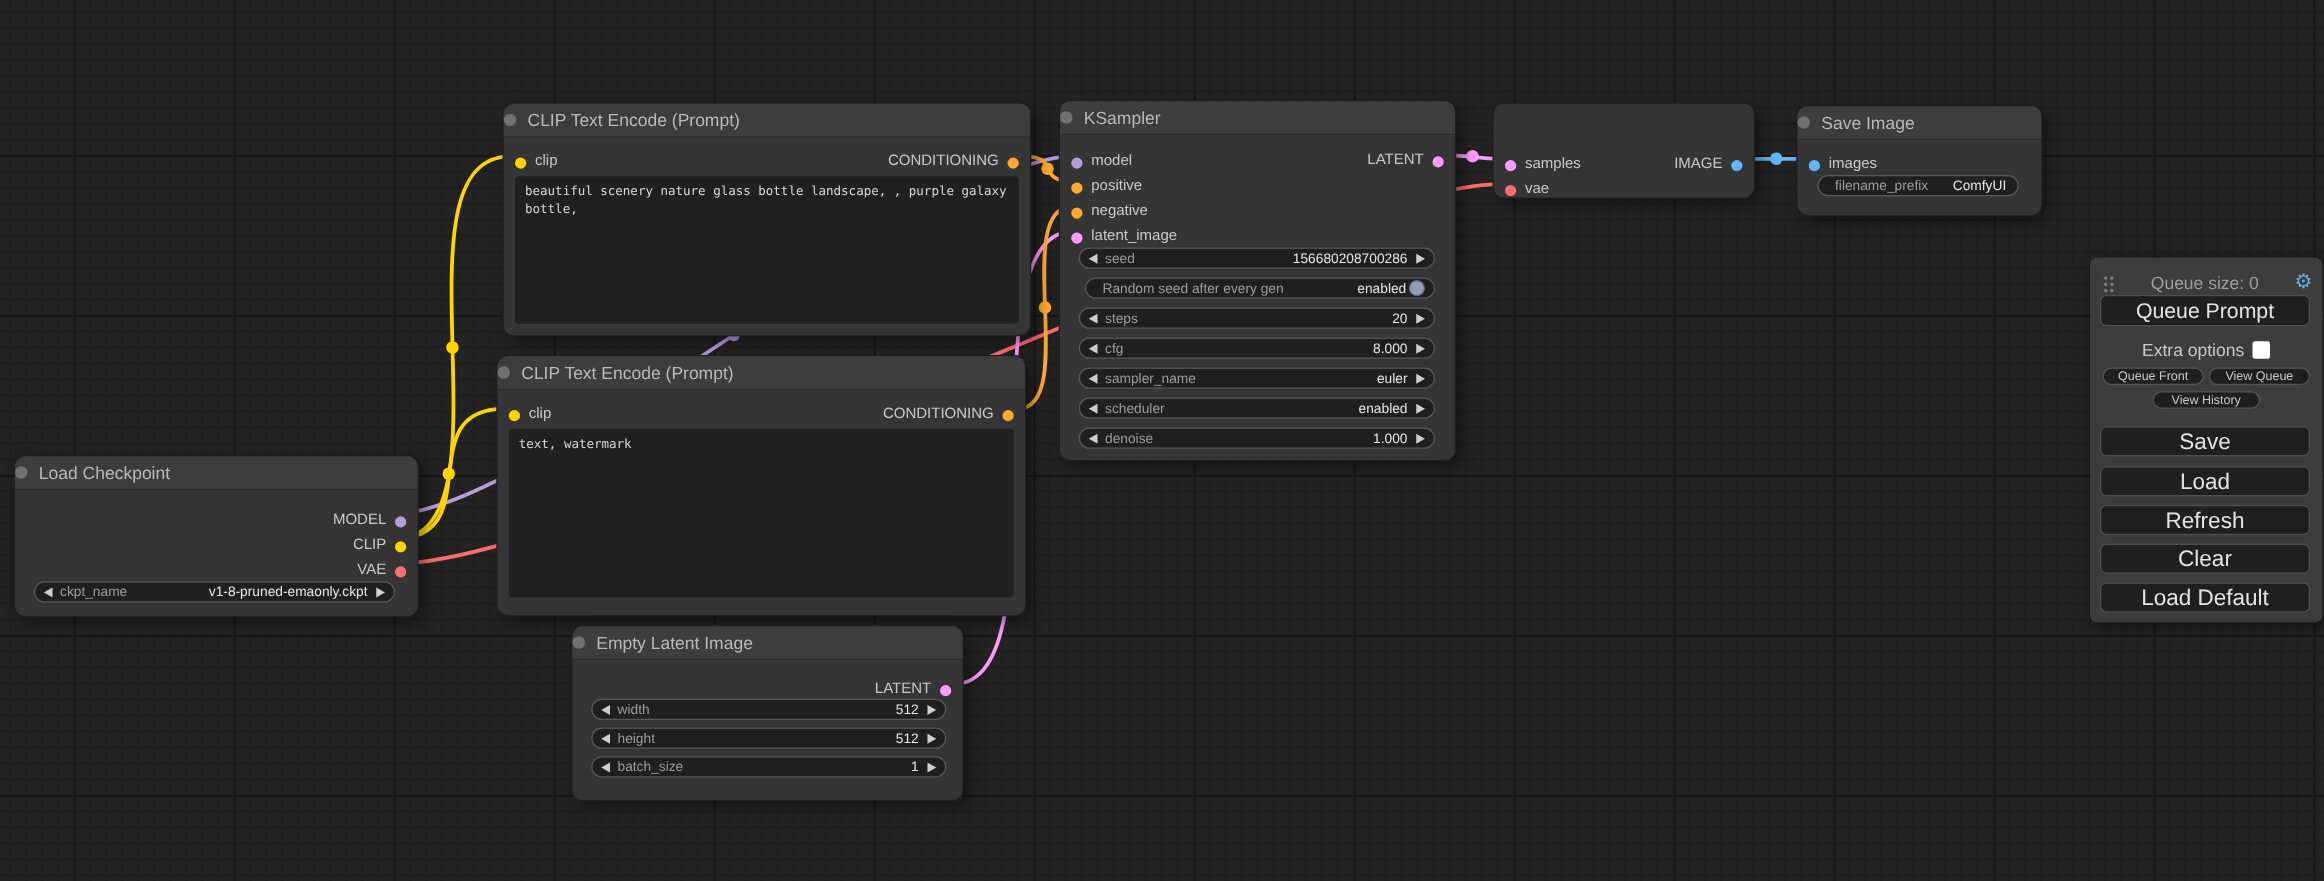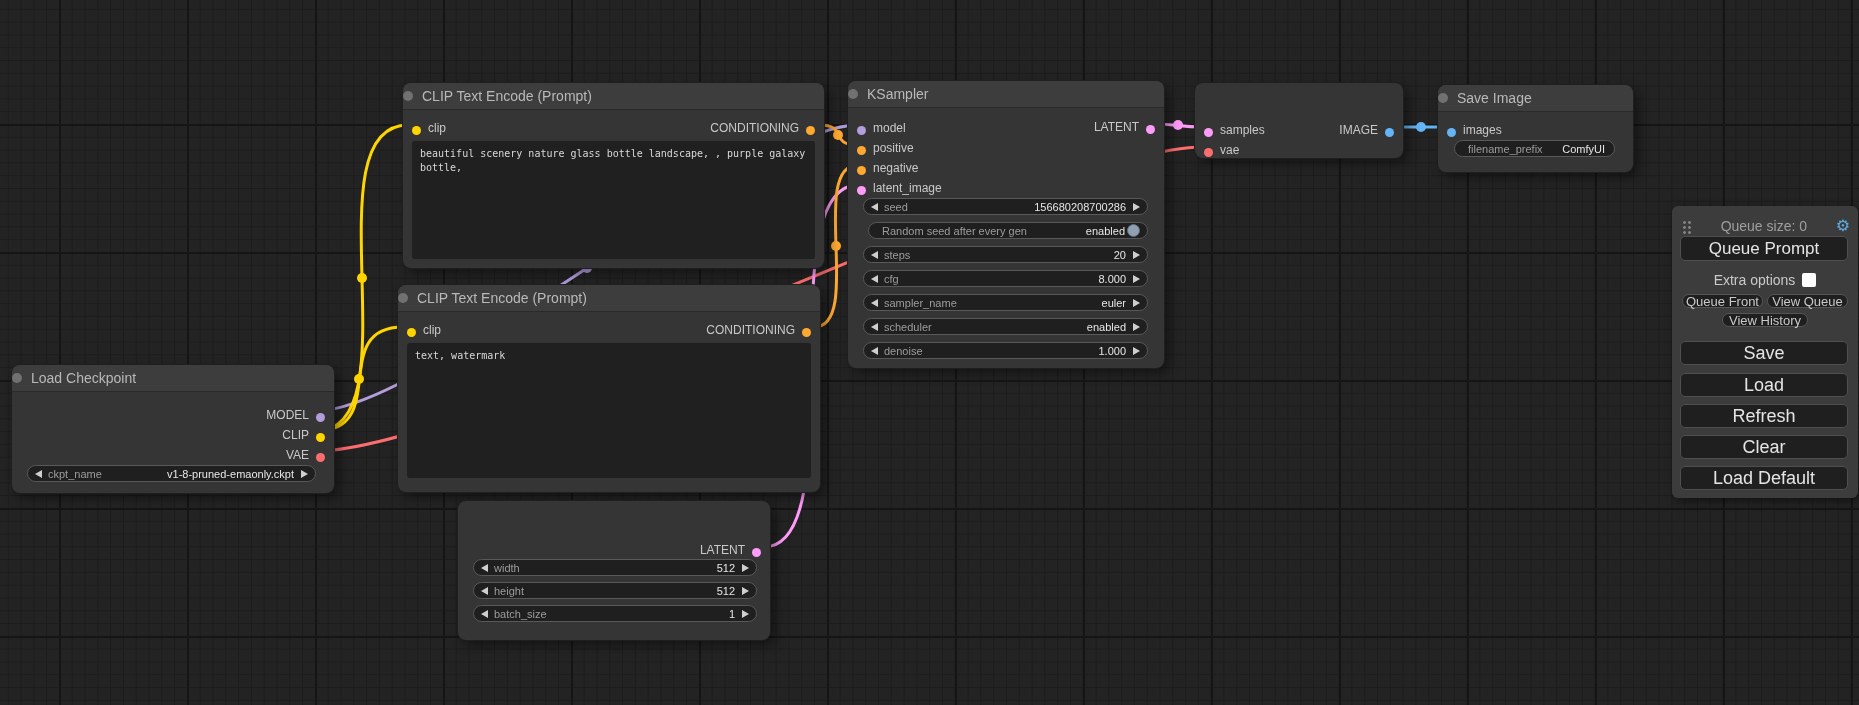--- a/index.html
+++ b/index.html
@@ -70,21 +70,21 @@
   .qp-gear{margin-right:8px;font-size:16px;line-height:16px;color:#5DADE2;}
   .qbtn{
     position:absolute;left:8px;right:10px;height:24px;background:#1f1f1f;
     border:1px solid #4f4f4f;border-radius:5px;color:#e4e4e4;font-size:18px;
     display:flex;align-items:center;justify-content:center;
     font-family:"Liberation Sans",sans-serif;box-sizing:border-box;
   }
   .qbtn.qprompt{top:30px;height:25px;font-size:17px;}
   .qbtn-small{
     position:absolute;height:14px;background:#1f1f1f;border:1px solid #555;
-    border-radius:8px;color:#c9c9c9;font-size:13px;display:flex;
+    border-radius:8px;color:#c9c9c9;font-size:10px;display:flex;
     align-items:center;justify-content:center;box-sizing:border-box;
   }
   .extra-row{position:absolute;top:66px;left:0;right:0;display:flex;
     align-items:center;justify-content:center;gap:7px;color:#c9c9c9;font-size:14px;}
   .checkbox{width:14px;height:14px;background:#ffffff;border-radius:2px;}
 </style>
 </head>
 <body>
 
 <div id="canvas">
@@ -159,20 +159,24 @@
       <span>clip</span>
     </div>
     <div class="slot out" style="top:32px">
       <span>CONDITIONING</span>
       <span class="dot c-cond"></span>
     </div>
     <div class="prompt-text" style="top:58px;height:135px">text, watermark</div>
   </div>
 
   <div class="node" style="left:458px;top:501px;width:312px;height:139px">
+    <div class="node-title">
+      <span class="title-dot"></span>
+      <span>Empty Latent Image</span>
+    </div>
     <div class="slot out" style="top:36px">
       <span>LATENT</span>
       <span class="dot c-latent"></span>
     </div>
     <div class="widget" style="top:58px;left:15px;right:13px">
       <span class="tri-l"></span>
       <span class="wlabel">width</span>
       <span class="wvalue">512</span>
       <span class="tri-r"></span>
     </div>

